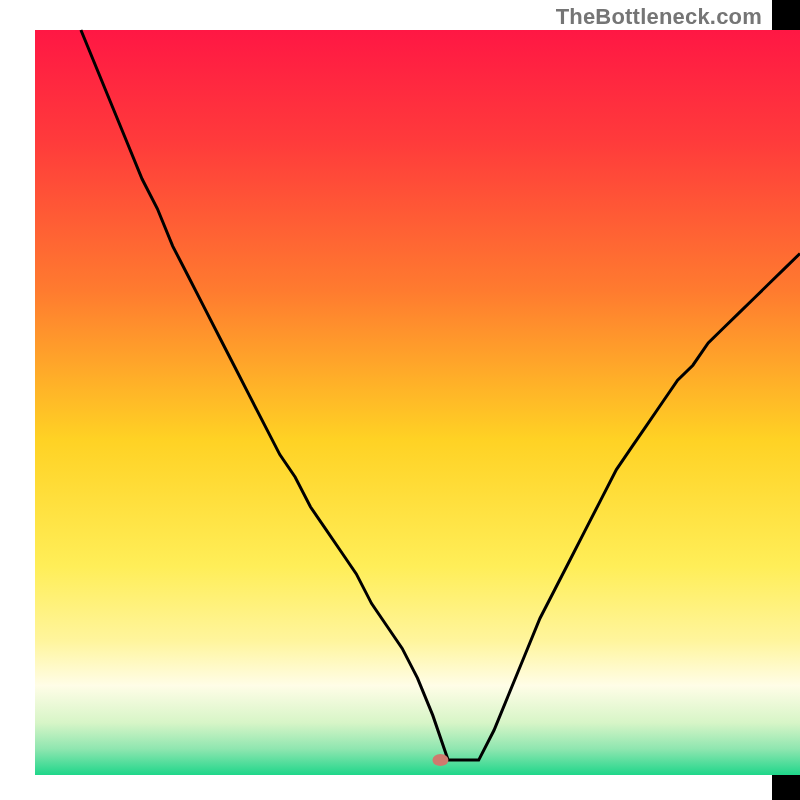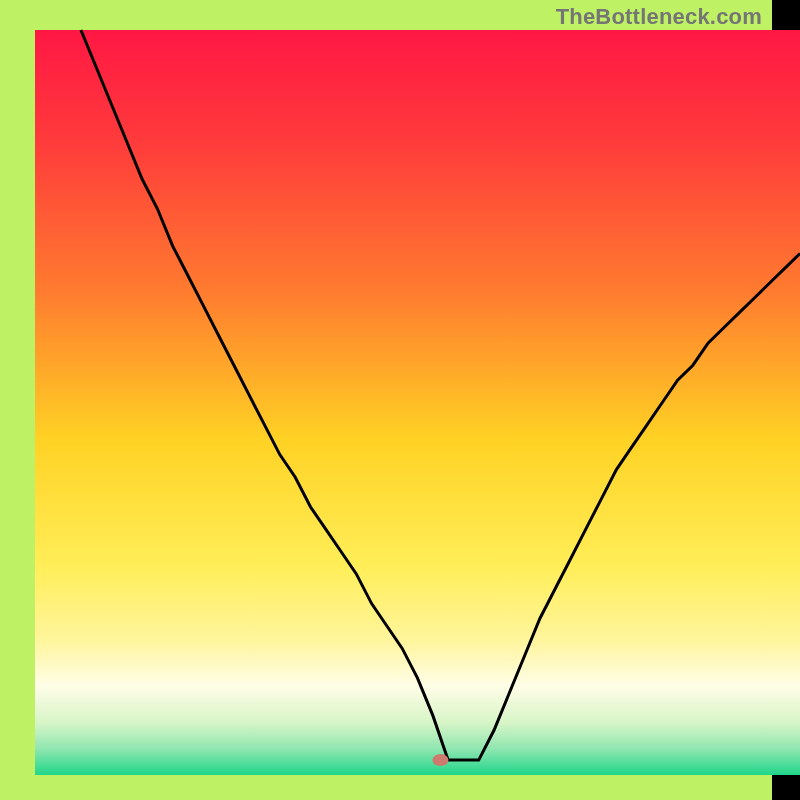--- a/index.html
+++ b/index.html
@@ -7,21 +7,21 @@
     padding: 0;
     width: 800px;
     height: 800px;
     background: #000;
     overflow: hidden;
   }
   .container {
     position: relative;
     width: 772px;
     height: 800px;
-    background: #bef264;
+    background: #ffffff;
   }
   .watermark {
     position: absolute;
     top: 4px;
     right: 10px;
     font-family: Arial, Helvetica, sans-serif;
     font-size: 22px;
     font-weight: 600;
     color: #757575;
     letter-spacing: 0.2px;

